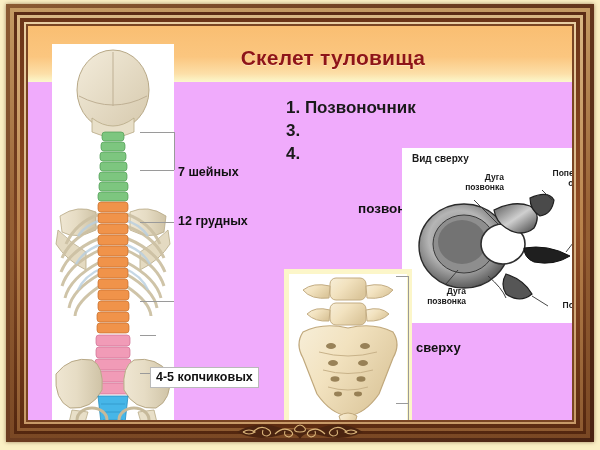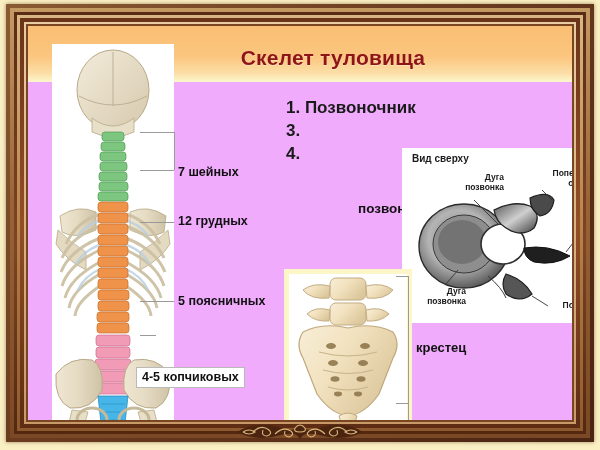--- a/index.html
+++ b/index.html
@@ -72,21 +72,21 @@
   .lbl-sacrum{left:388px;top:314px;font-size:13px;}
   .lbl-coccyx{left:392px;top:393px;font-size:13px;}
 
   
   .boxed{
     position:absolute;background:#fff;border:1px solid #b9b9b9;
     font-size:12.5px;font-weight:bold;color:#111;
     padding:2px 5px 3px 5px;white-space:nowrap;
   }
   .box-sacral{left:126px;top:303px;}
-  .box-coccyg{left:108px;top:341px;}
+  .box-coccyg{left:122px;top:341px;}
 
   
   .line{position:absolute;background:#9a9a9a;}
 
   
   .vlbl{position:absolute;font-size:8.5px;font-weight:bold;color:#1a1a1a;
     line-height:10px;white-space:nowrap;}
   .vlbl.c{text-align:right;}
   .vlbl.r{text-align:right;}
 
@@ -226,21 +226,20 @@
             <div class="line" style="left:112px;top:144px;width:34px;height:1px;"></div>
 
             <div class="line" style="left:112px;top:196px;width:34px;height:1px;"></div>
 
             <div class="line" style="left:112px;top:275px;width:34px;height:1px;"></div>
             <div class="line" style="left:112px;top:309px;width:16px;height:1px;"></div>
             <div class="line" style="left:112px;top:347px;width:12px;height:1px;"></div>
 
             <div class="lbl lbl-cerv">7 шейных</div>
             <div class="lbl lbl-thor">12 грудных</div>
-            <div class="lbl lbl-lumb">5 поясничных</div>
             <div class="boxed box-coccyg">4-5 копчиковых</div>
 
             <div class="lbl lbl-vert">позвонок</div>
 
             <div class="panel panel-vertebra">
               <svg width="222" height="175" viewBox="0 0 222 175">
                 <rect width="222" height="175" fill="#fff"></rect>
                 <defs>
                   <radialGradient id="vbody" cx="0.45" cy="0.42" r="0.62">
                     <stop offset="0" stop-color="#7c7c7c"></stop>
@@ -343,21 +342,21 @@
                             <path d="M53 152 H65"></path>
                 </g>
               </svg>
             </div>
 
             <div class="line" style="left:380px;top:250px;width:1px;height:128px;"></div>
             <div class="line" style="left:368px;top:250px;width:13px;height:1px;"></div>
             <div class="line" style="left:368px;top:377px;width:13px;height:1px;"></div>
             <div class="line" style="left:380px;top:378px;width:1px;height:32px;"></div>
 
-            <div class="lbl lbl-sacrum">крестец</div>
+            <div class="lbl lbl-sacrum">сверху</div>
             <div class="lbl lbl-coccyx">копчик</div>
 
           </div>
 
          </div>
         </div>
        </div>
       </div>
      </div>
     </div>

